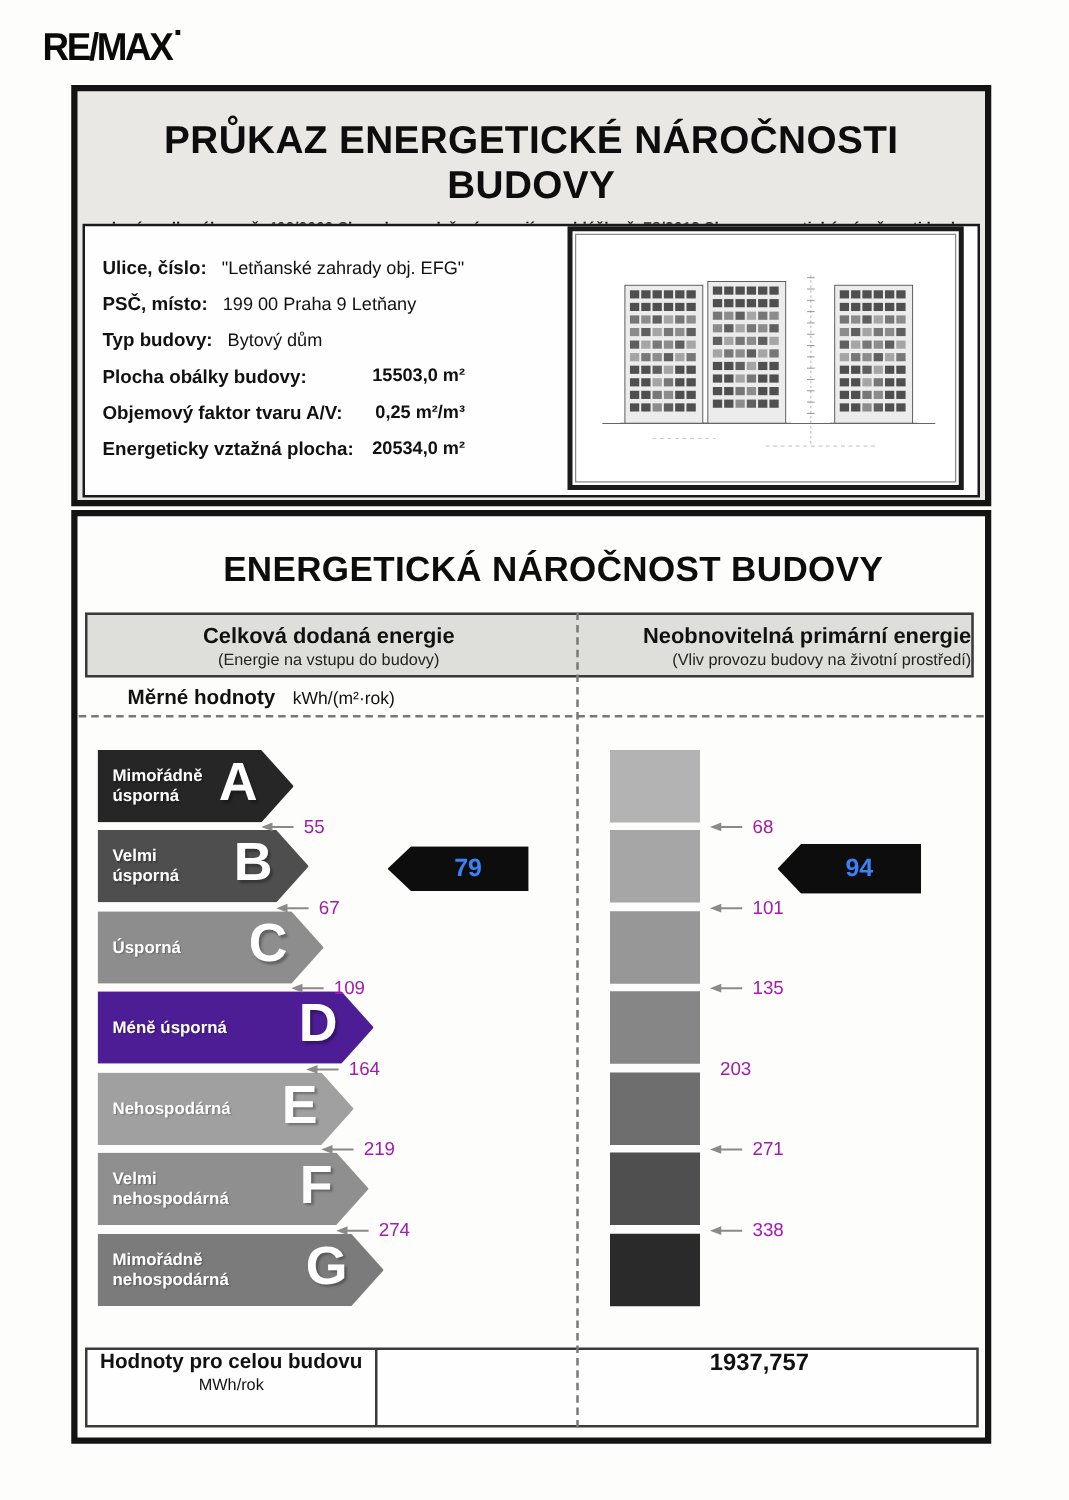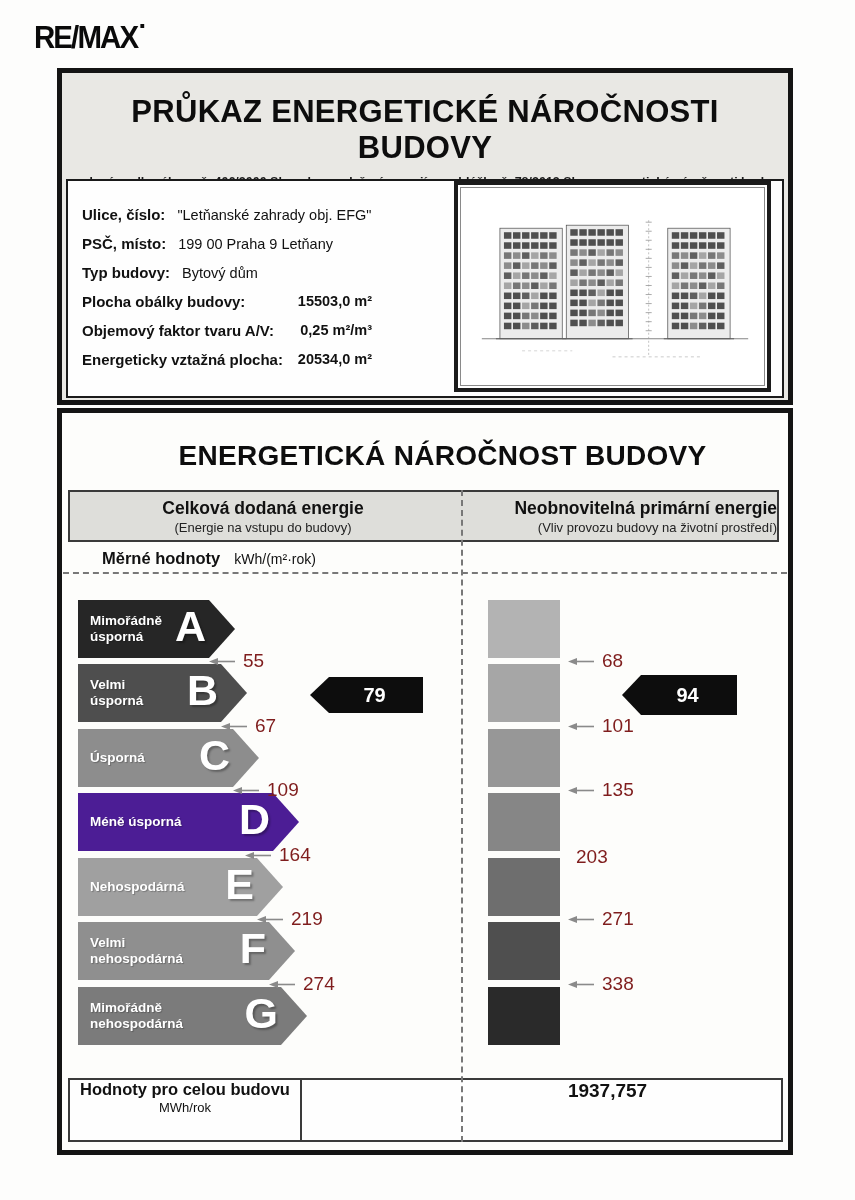--- a/index.html
+++ b/index.html
@@ -50,26 +50,26 @@
     position:absolute;left:12px;top:50%;transform:translateY(-50%);
     color:#fff;font-weight:bold;font-size:13.5px;line-height:1.18;white-space:pre-line;
     text-shadow:1px 1px 1px rgba(0,0,0,.25);
   }
   .scale-letter{
     position:absolute;right:29px;top:50%;transform:translateY(-55%);
     color:#fff;font-weight:bold;font-size:43px;text-shadow:2px 2px 2px rgba(0,0,0,.3);
   }
   .scale-bar{position:absolute;left:426px;width:72px;height:58px;}
   .thr{position:absolute;height:18px;display:flex;align-items:center;}
-  .thr-num{font-size:19px;color:#7f1d1d;margin-left:8px;}
+  .thr-num{font-size:15px;color:#a21caf;margin-left:8px;}
   .marker{
     position:absolute;background:#0d0d0d;display:flex;align-items:center;justify-content:center;
     clip-path:polygon(19px 0, 100% 0, 100% 100%, 19px 100%, 0 50%);
   }
-  .marker span{color:#ffffff;font-weight:bold;font-size:20px;padding-left:16px;}
+  .marker span{color:#3b82f6;font-weight:bold;font-size:20px;padding-left:16px;}
   .marker.m79{left:248px;top:264px;width:113px;height:36px;}
   .marker.m94{left:560px;top:262px;width:115px;height:40px;}
   .totals-table{position:absolute;left:6px;top:665px;width:715px;height:64px;border:2px solid #3a3a3a;box-sizing:border-box;display:flex;background:#fefefe;}
   .tt-cell{display:flex;flex-direction:column;justify-content:flex-start;text-align:center;box-sizing:border-box;}
   .tt-label{width:232px;border-right:2px solid #3a3a3a;}
   .tt-v1{width:158px;}
   .tt-v2{flex:1;padding-left:132px;}
   .tt-main{font-size:16.5px;font-weight:bold;}
   .tt-unit{font-size:13px;margin-top:1px;}
   .tt-num{font-size:19px;font-weight:bold;}

